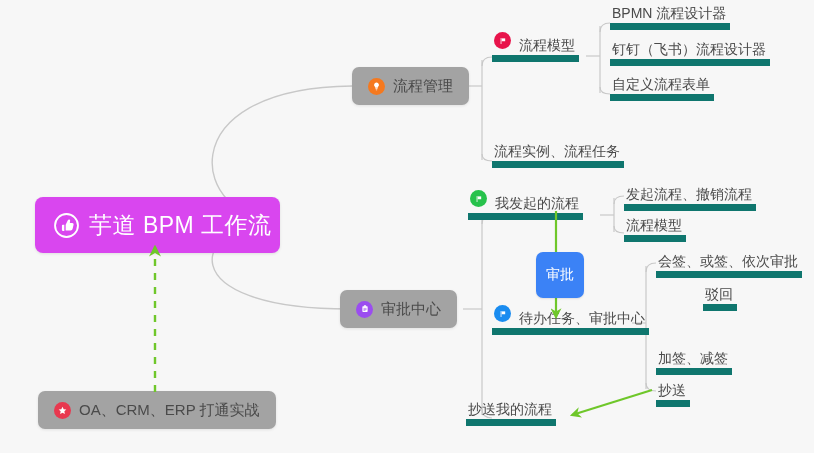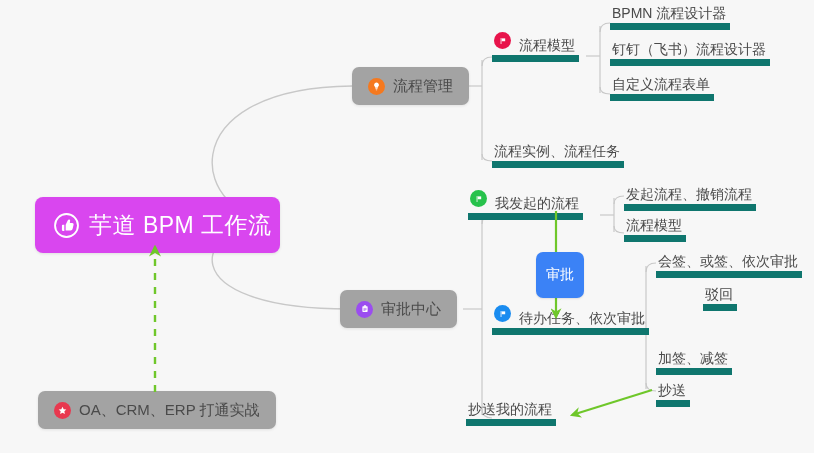--- a/index.html
+++ b/index.html
@@ -245,21 +245,21 @@
     <span class="text-label">流程模型</span>
   </div>
 
   <div class="node text-node with-icon" style="left:492px; top:305px;">
     <span class="badge" style="background:#1a8cf0;">
       <svg viewBox="0 0 16 16" width="10" height="10" aria-hidden="true">
         <rect x="4.2" y="3.2" width="1.3" height="9.6" rx="0.5" fill="#ffffff"></rect>
         <path d="M5.9 3.8h5.6v4.6H5.9z" fill="#ffffff"></path>
       </svg>
     </span>
-    <span class="text-label">待办任务、依次审批</span>
+    <span class="text-label">待办任务、审批中心</span>
   </div>
 
   <div class="node text-node" style="left:656px; top:248px;">
     <span class="text-label">会签、或签、依次审批</span>
   </div>
 
   <div class="node text-node" style="left:656px; top:281px;margin-left:47px;">
     <span class="text-label">驳回</span>
   </div>
 

